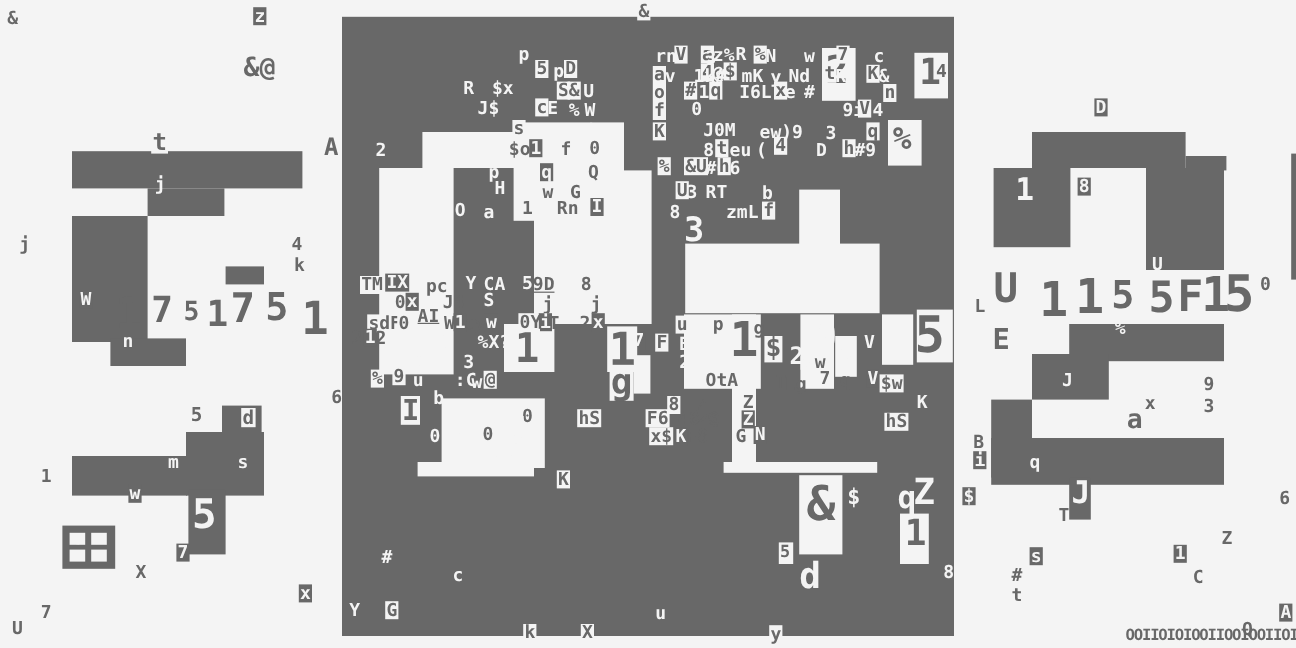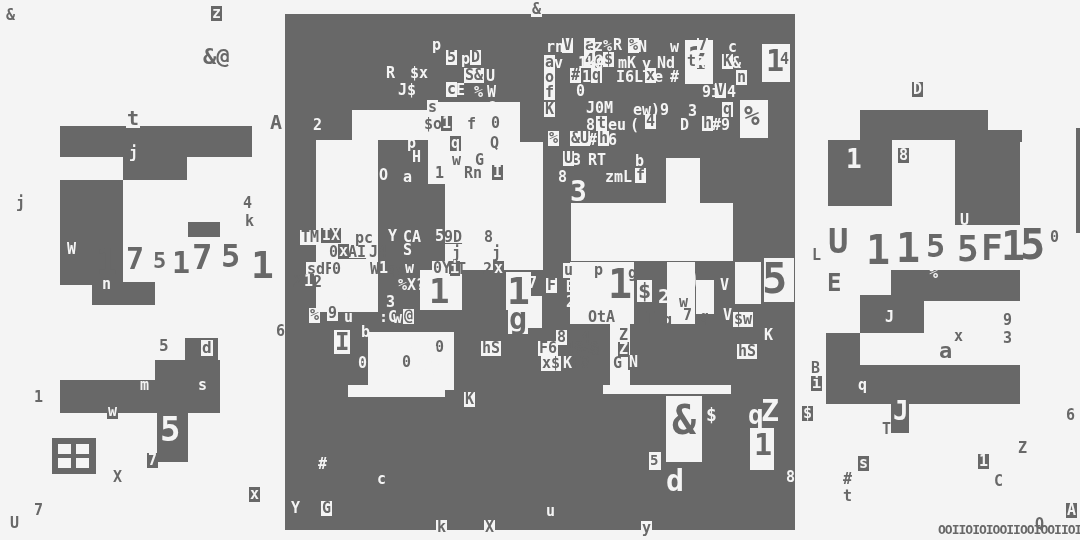--- a/index.html
+++ b/index.html
@@ -207,21 +207,21 @@
       <span class="g lb" style="left: 300px; top: 230px;">TM</span>
       <span class="g bw" style="left: 321px; top: 228px;">IX</span>
       <span class="g d" style="left: 355px; top: 231px;">pc</span>
       <span class="g w" style="left: 388px; top: 229px;">Y</span>
       <span class="g w" style="left: 403px; top: 230px;">CA</span>
       <span class="g w" style="left: 435px; top: 229px;">5</span>
       <span class="g d" style="left: 444px; top: 230px; text-decoration: underline;">9D</span>
       <span class="g d" style="left: 484px; top: 230px;">8</span>
       <span class="g d" style="left: 329px; top: 245px;">0</span>
       <span class="g bw" style="left: 338px; top: 244px;">x</span>
-      <span class="g d" style="left: 348px; top: 245px; text-decoration: underline;">AI</span>
+      <span class="g d" style="left: 348px; top: 256px; text-decoration: underline;">AI</span>
       <span class="g d" style="left: 369px; top: 245px;">J4</span>
       <span class="g bw" style="left: 402px; top: 243px;">S</span>
       <span class="g d" style="left: 452px; top: 246px;">j</span>
       <span class="g d" style="left: 492px; top: 246px;">j</span>
       <span class="g lb" style="left: 306px; top: 262px;">sdF</span>
       <span class="g lb" style="left: 331px; top: 262px;">0</span>
       <span class="g d" style="left: 370px; top: 262px;">W</span>
       <span class="g bw" style="left: 378px; top: 261px;">1</span>
       <span class="g d" style="left: 388px; top: 262px;">q</span>
       <span class="g d" style="left: 396px; top: 263px;">v</span>

